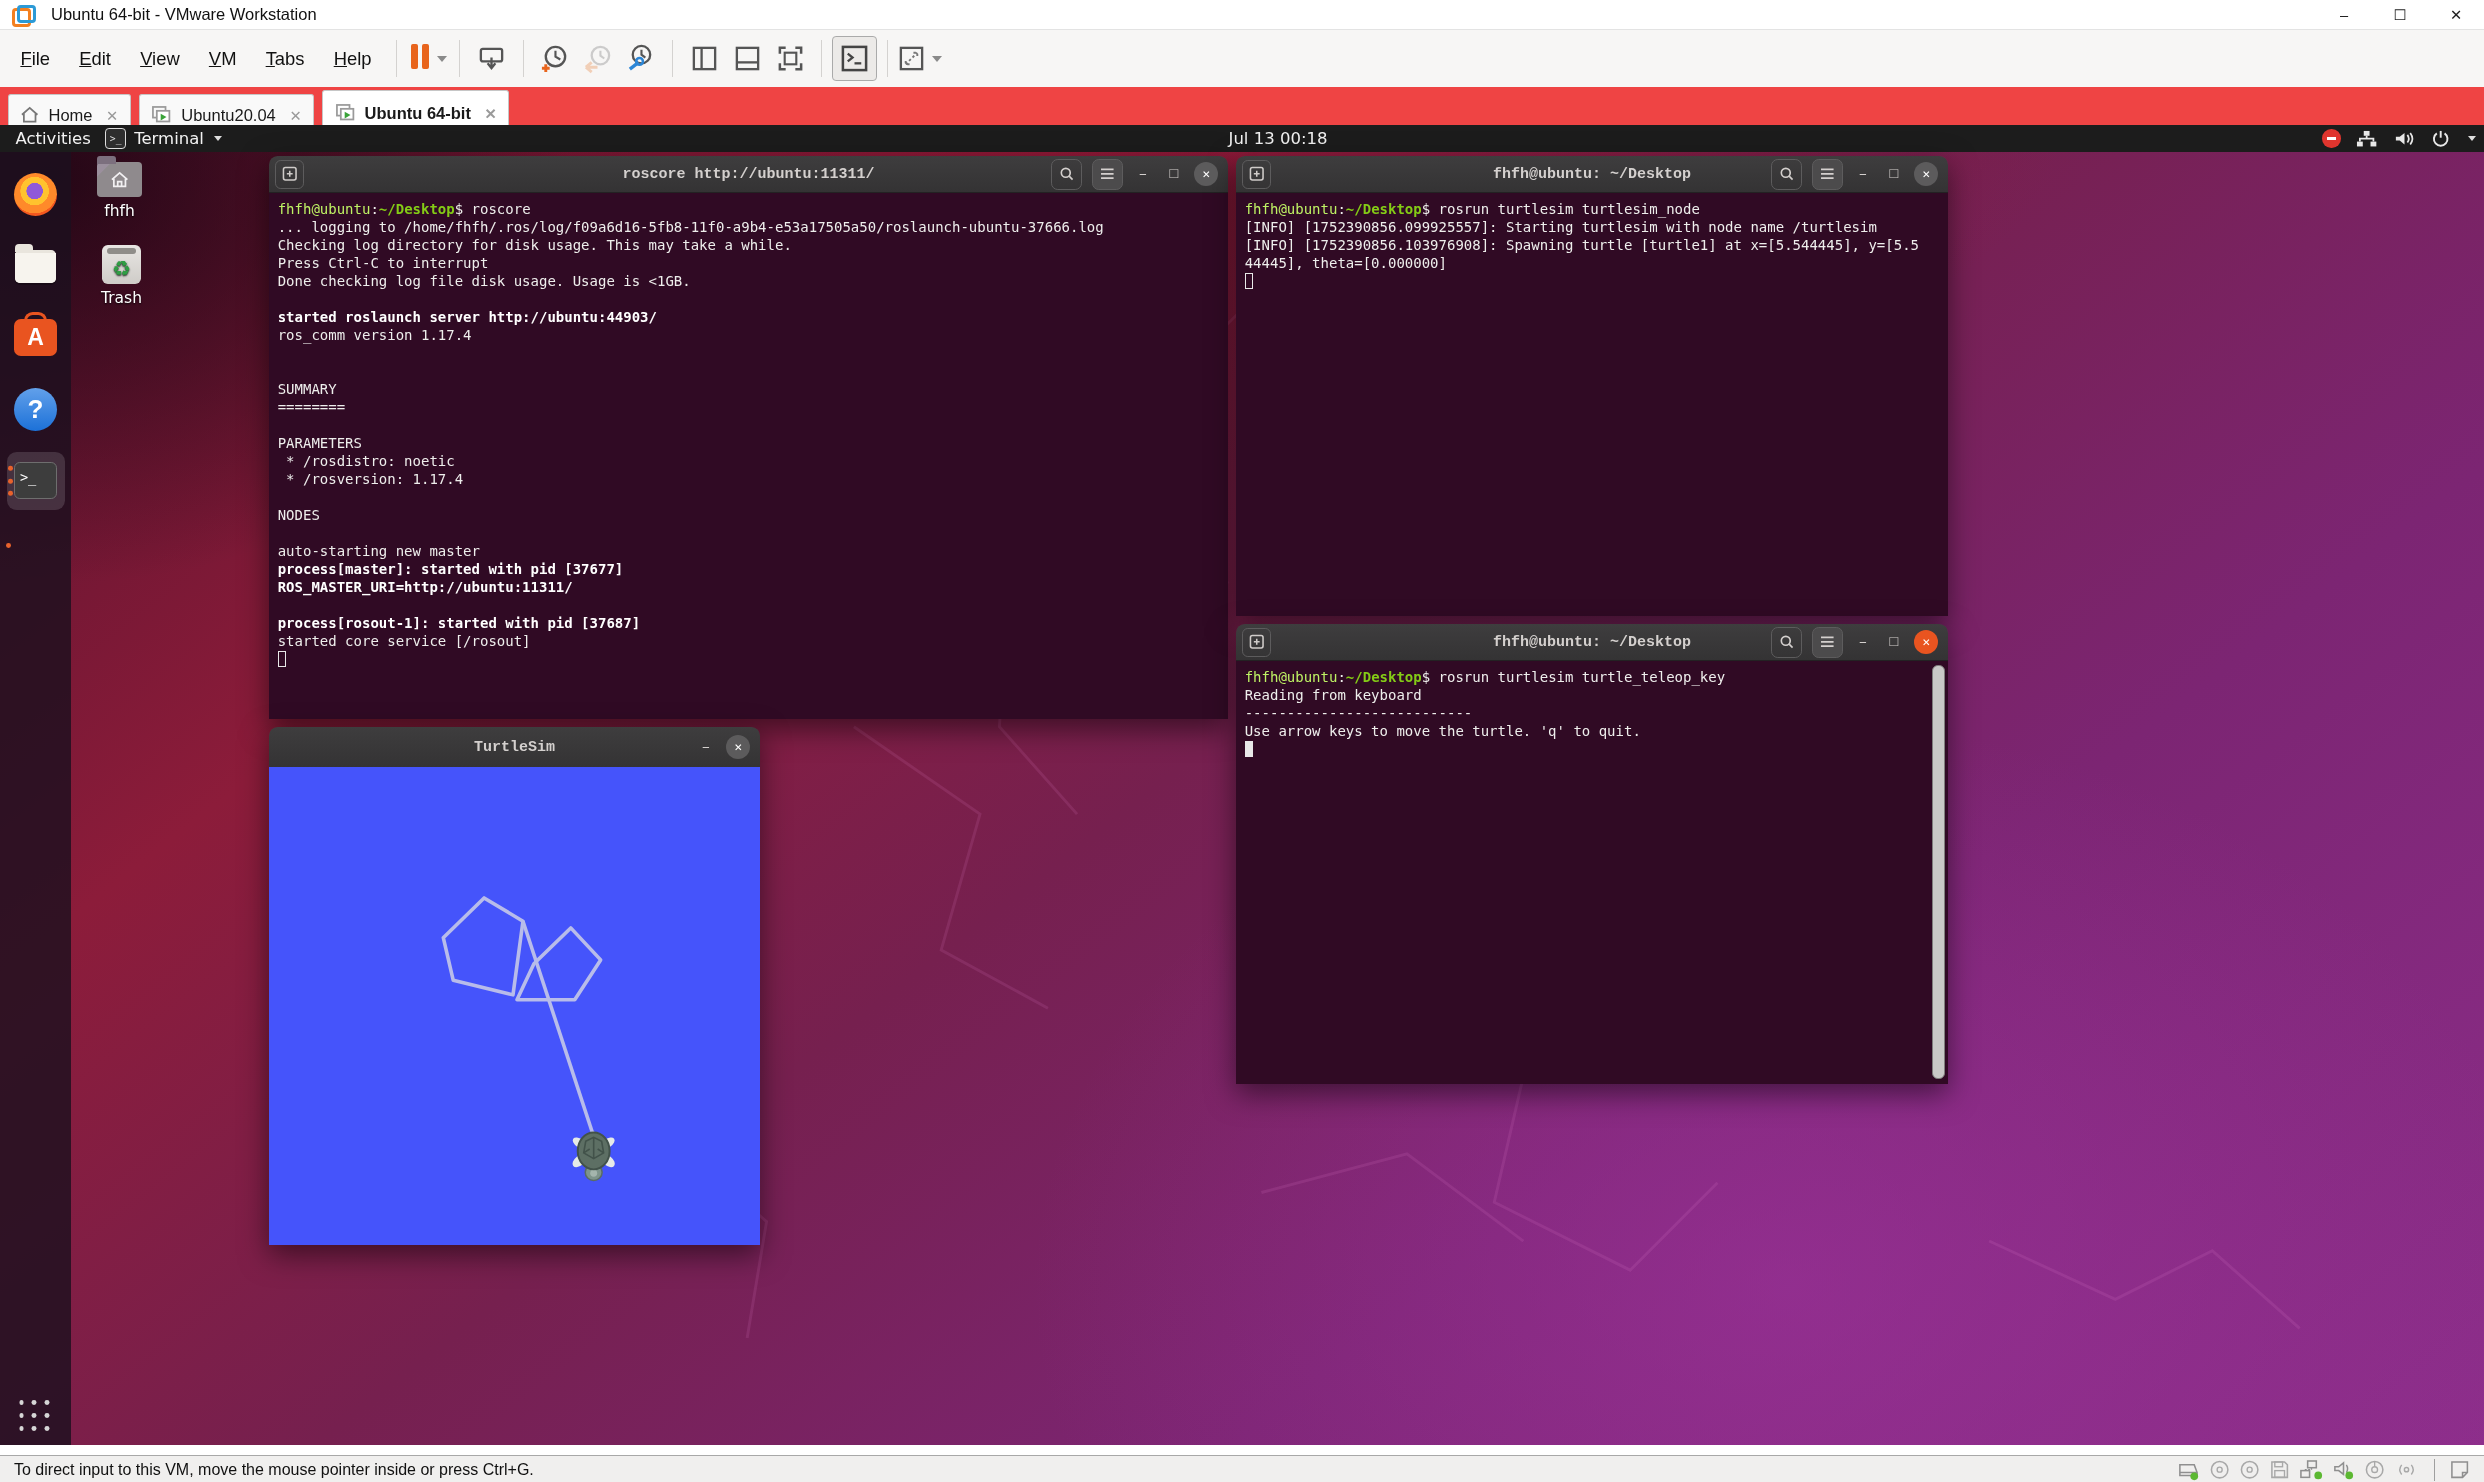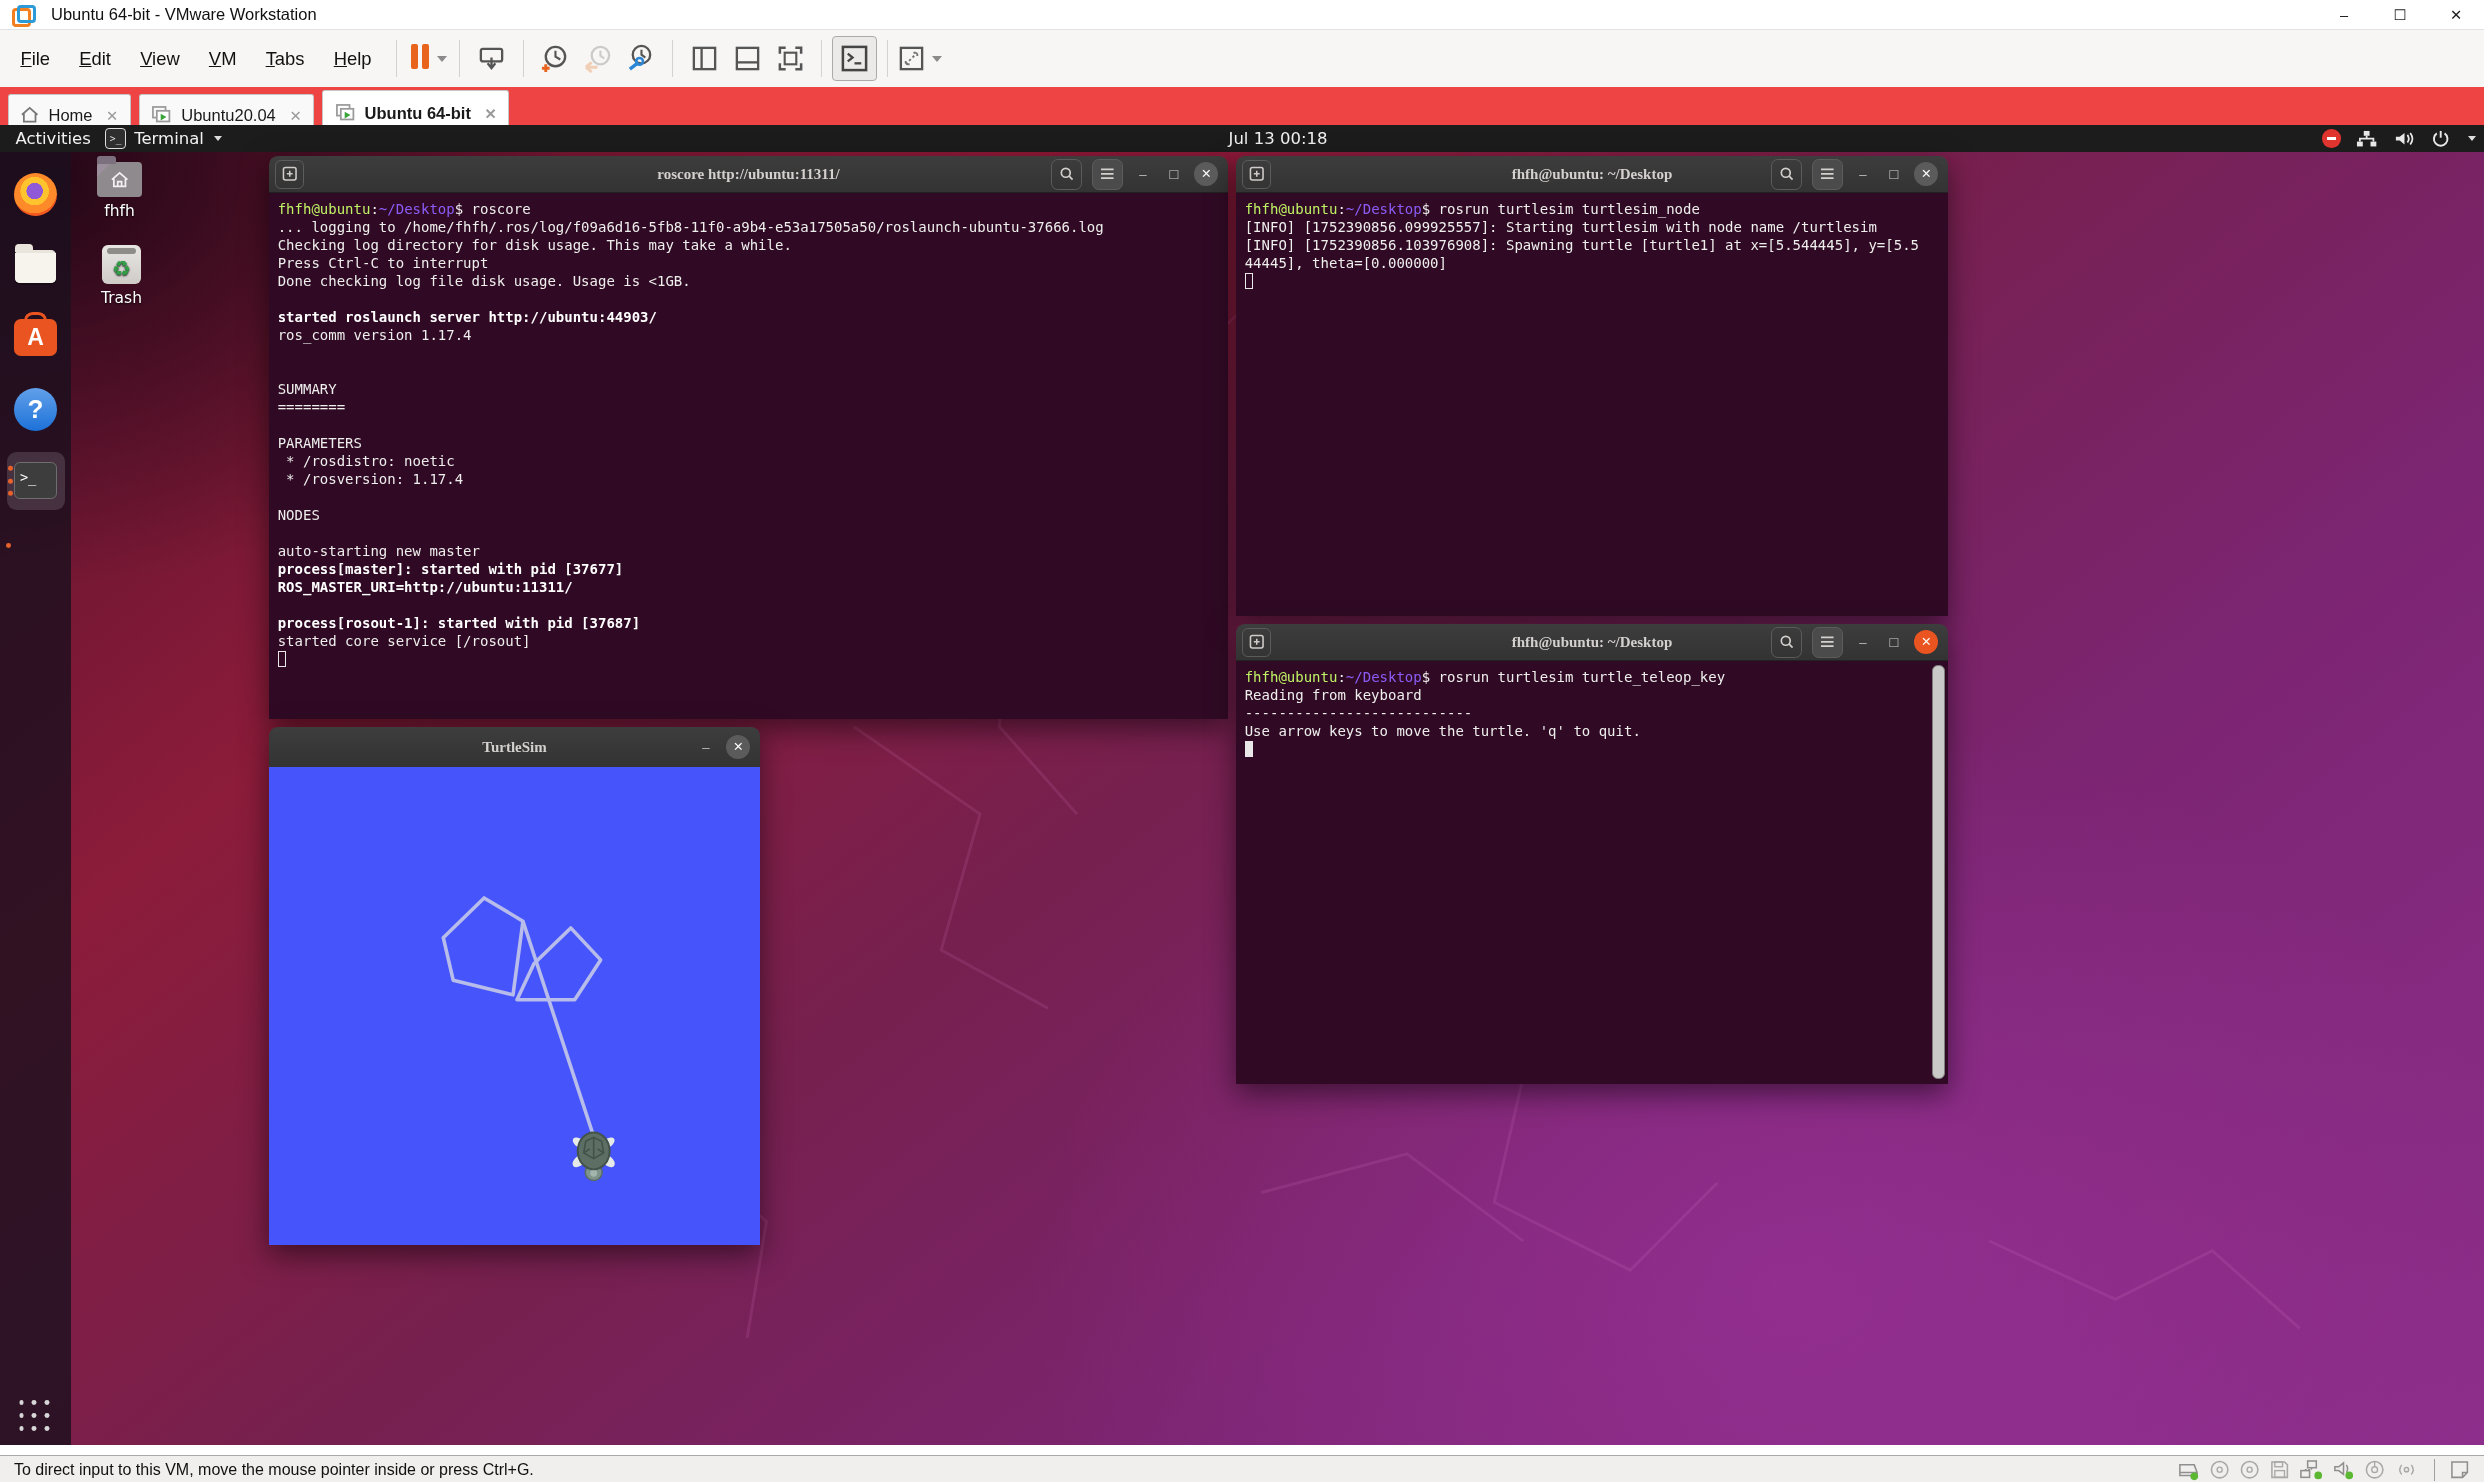--- a/index.html
+++ b/index.html
@@ -70,35 +70,35 @@
   
   .desk-icon{width:87px;display:flex;flex-direction:column;align-items:center;color:#fff;font-family:"DejaVu Sans",sans-serif;font-size:15.5px;text-shadow:0 1px 1.9px rgba(0,0,0,.9)}
   .folder-glyph{width:45px;height:35px;background:linear-gradient(135deg,#9b8f9d 0 18%,#8f8a8d 19% 100%);border-radius:3.9px;position:relative;display:flex;align-items:center;justify-content:center}
   .folder-glyph::before{content:"";position:absolute;left:0;top:-5.8px;width:19.4px;height:7.8px;background:#7c6f7e;border-radius:2.9px 2.9px 0 0}
   .trash-glyph{width:39px;height:39px;background:linear-gradient(180deg,#e8e6e3,#cfccc8);border-radius:5.8px;position:relative;display:flex;align-items:center;justify-content:center;color:#2f9e44;font-size:21.3px}
   .trash-glyph::before{content:"";position:absolute;top:2.9px;left:4.9px;right:4.9px;height:5.8px;background:#8f8d89;border-radius:2.9px}
   .trash-glyph span{margin-top:7.8px}
 
   
   .win{position:absolute;box-shadow:0 9.7px 29px rgba(0,0,0,.5);border-radius:8.7px 8.7px 0 0}
-  .win-titlebar{height:36px;background:linear-gradient(180deg,#3e3d3e,#343334);border-bottom:1px solid #232223;border-radius:8.7px 8.7px 0 0;display:flex;align-items:center;position:relative;font-family:Liberation Serif, serif}
+  .win-titlebar{height:36px;background:linear-gradient(180deg,#3e3d3e,#343334);border-bottom:1px solid #232223;border-radius:8.7px 8.7px 0 0;display:flex;align-items:center;position:relative;font-family:Liberation Mono, monospace}
   .win-title{position:absolute;left:0;right:0;text-align:center;color:#d4d0ce;font-weight:bold;font-size:15px;pointer-events:none}
   .newtab-btn{width:27px;height:27px;margin-left:5.8px;border:1px solid #5d5c5d;border-radius:5.8px;color:#cfcbc9;display:flex;align-items:center;justify-content:center}
   .tb-right{margin-left:auto;display:flex;align-items:center;gap:9.7px;margin-right:9.7px;z-index:2}
   .round-sq{width:29px;height:29px;border:1px solid #5d5c5d;border-radius:6.8px;display:flex;align-items:center;justify-content:center;color:#d4d0ce}
   .round-sq.filled{background:#4c4b4c}
   .minmax{color:#d4d0ce;font-size:14.6px;width:21.3px;text-align:center}
   .close-circle{width:24px;height:24px;border-radius:50%;background:#5c5b5c;color:#fff;display:flex;align-items:center;justify-content:center;font-size:12.6px}
   .close-circle.orange{background:#e95420}
   .term-body{position:absolute;left:0;right:0;top:37px;bottom:0;background:#300a24;padding:6.8px 0 0 8.7px;box-sizing:border-box;overflow:hidden}
   .tline{font-family:"DejaVu Sans Mono",monospace;font-size:14px;line-height:18px;white-space:pre;color:#eeeeec}
   .seg-p{color:#eeeeec}
   .seg-b{color:#ffffff;font-weight:bold}
   .seg-g{color:#bef264;font-weight:normal}
-  .seg-u{color:#8b5cf6;font-weight:normal}
+  .seg-u{color:#84cc16;font-weight:bold}
   .cursor{display:inline-block;width:8.7px;height:15.5px;vertical-align:-2.9px}
   .cursor.hollow{border:1px solid #e8e8e8;box-sizing:border-box}
   .cursor.solid{background:#e8e8e8}
   .term-scrollbar{position:absolute;right:2.9px;top:41px;bottom:4.9px;width:10.7px;border-radius:5.8px;background:#c9c9c7;border:1px solid #7e7e7c}
 
   
   .ts-canvas{position:absolute;left:0;right:0;top:40px;bottom:0}
   .ts-titlebar{height:40px}
 
   

